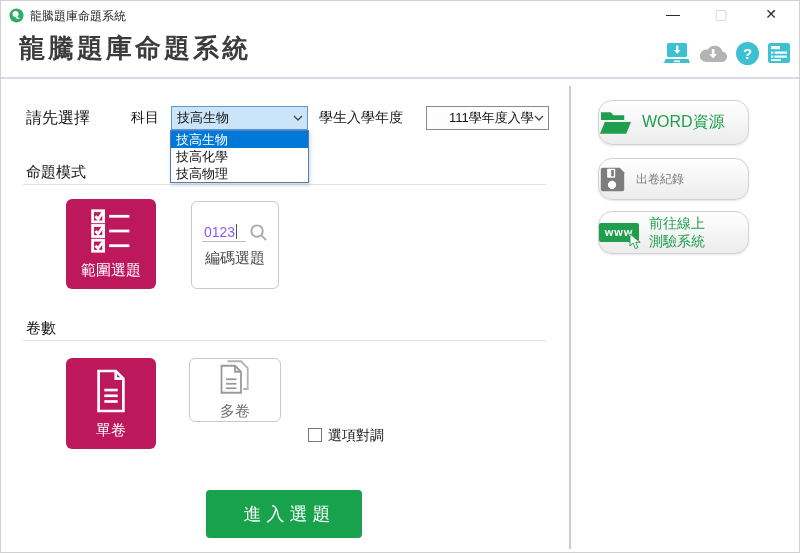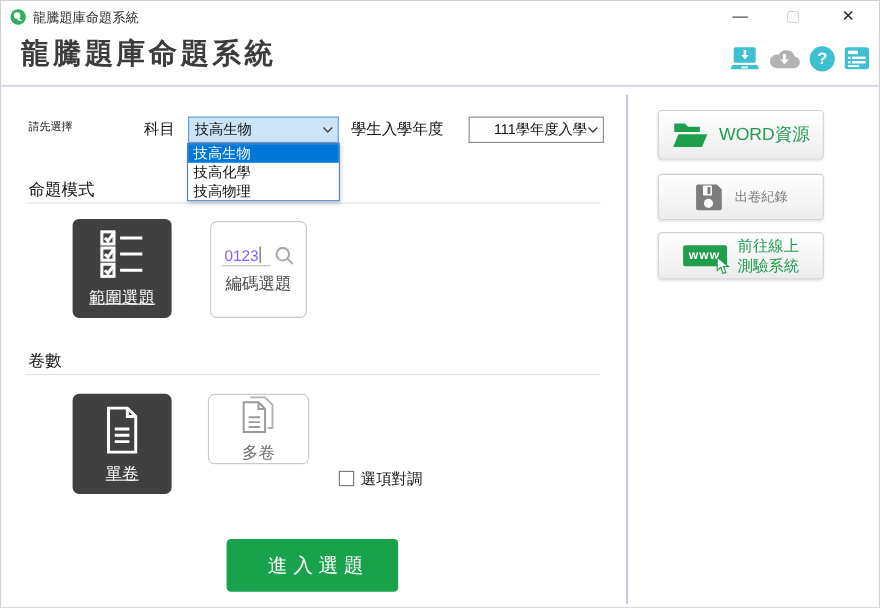--- a/index.html
+++ b/index.html
@@ -17,56 +17,56 @@
   .tb-min { left:655px; }
   .tb-max { left:703px; color:#cfcfcf; }
   .tb-close { left:753px; }
   
   .header-title { position:absolute; left:18px; top:30px; font-size:26px; color:#3c3c3c; letter-spacing:3px; }
   .header-icons { position:absolute; left:658px; top:39px; width:132px; height:26px; display:flex; align-items:center; justify-content:flex-end; gap:8px; }
   .help-circle { width:23px; height:23px; border-radius:50%; background:#3dc0d2; color:#fff; font-weight:bold; font-size:15px; display:flex; align-items:center; justify-content:center; }
   .header-divider { position:absolute; left:0; top:76px; width:800px; height:2px; background:#d8dae9; }
   
   .lbl { position:absolute; color:#141414; }
-  .prompt { left:25px; top:107px; font-size:10px; }
+  .prompt { left:25px; top:107px; font-size:16px; }
   .subject-label { left:130px; top:108px; font-size:14px; }
   .year-label { left:318px; top:108px; font-size:14px; }
   .select { position:absolute; height:24px; display:flex; align-items:center; font-size:13px; color:#111; padding:0 4px 0 5px; }
   .select .val { flex:1; white-space:nowrap; overflow:hidden; }
   .subject-select { left:170px; top:105px; width:137px; background:#cce4f7; border:1px solid #5b9bd5; }
   .year-select { left:425px; top:105px; width:123px; background:#fdfdfd; border:1px solid #8a8a8a;padding-left:22px; }
   .dropdown { position:absolute; left:169px; top:129px; width:139px; background:#fff; border:1px solid #4f7cc0; z-index:20; box-shadow:1px 2px 4px rgba(0,0,0,.18); }
   .dd-item { height:17px; line-height:17px; font-size:13px; padding-left:5px; color:#111; white-space:nowrap; }
   .dd-item.hl { background:#0078d7; color:#fff; }
   
   .section-title { position:absolute; font-size:15px; color:#141414; }
   .mode-title { left:25px; top:162px; }
   .papers-title { left:25px; top:318px; }
   .sep { position:absolute; left:22px; width:523px; height:1px; background:#e1e1e1; }
   .sep1 { top:183px; } .sep2 { top:339px; }
   
   .tile { position:absolute; border-radius:6px; display:flex; flex-direction:column; align-items:center; justify-content:center; gap:7px; cursor:pointer; }
-  .tile-teal { background:#404040; color:#fff;text-decoration:underline; }
+  .tile-teal { background:#be185d; color:#fff; }
   .tile-plain { background:#fff; border:1px solid #c9c9c9; color:#4a4a4a; }
   .tile-label { font-size:15px; }
   .range-tile { left:65px; top:198px; width:90px; height:90px; }
   .code-tile  { left:190px; top:200px; width:88px; height:88px; }
   .single-tile{ left:65px; top:357px; width:90px; height:91px; }
   .multi-tile { left:188px; top:357px; width:92px; height:64px; color:#6e6e6e; }
   .code-input-row { display:flex; align-items:flex-end; gap:3px; }
   .code-input { display:inline-flex; align-items:flex-start; border-bottom:1px solid #bdbdbd; padding:0 2px 1px 2px; min-width:44px; font-size:14px; color:#8b5cf6; }
   .caret { display:inline-block; width:1px; height:15px; background:#555; margin-left:1px; }
   
   .checkbox { position:absolute; left:307px; top:427px; width:14px; height:14px; border:1px solid #767676; background:#fff; cursor:pointer; }
   .swap-label { position:absolute; left:327px; top:426px; font-size:14px; color:#141414; }
   
   .enter-btn { position:absolute; left:205px; top:489px; width:156px; height:48px; background:#17a24b; color:#fff; font-size:18px; letter-spacing:5px; border:none; border-radius:4px; display:flex; align-items:center; justify-content:center; padding-left:11px; cursor:pointer; }
   
   .vdivider { position:absolute; left:568px; top:85px; width:2px; height:463px; background:#c6c9e6; }
-  .side-btn { position:absolute; left:597px; width:151px; border:1px solid #d2d2d2; border-radius:4px; background:linear-gradient(#ffffff,#ececec); box-shadow:0 1px 2px rgba(0,0,0,.10); display:flex; align-items:center; justify-content:center; gap:10px; cursor:pointer; }
+  .side-btn { position:absolute; left:597px; width:151px; border:1px solid #d2d2d2; border-radius:14px; background:linear-gradient(#ffffff,#ececec); box-shadow:0 1px 2px rgba(0,0,0,.10); display:flex; align-items:center; justify-content:flex-start; gap:10px; cursor:pointer; }
   .sb-word   { top:99px;  height:45px; color:#1f9e4e; font-size:16px; }
   .sb-record { top:157px; height:42px; color:#7b7b7b; font-size:12px; }
   .sb-online { top:210px; height:43px; color:#1f9e4e; font-size:14px; line-height:1.25; }
   .www-badge { position:relative; width:40px; height:19px; background:#1f9e4e; border-radius:2px; display:flex; align-items:center; justify-content:center; color:#fff; font-size:11px; font-weight:bold; letter-spacing:1px; flex:0 0 auto; }
   .www-cursor { position:absolute; right:-3px; bottom:-8px; }
   .online-text { text-align:left; }
 </style>
 </head>
 <body>
 

